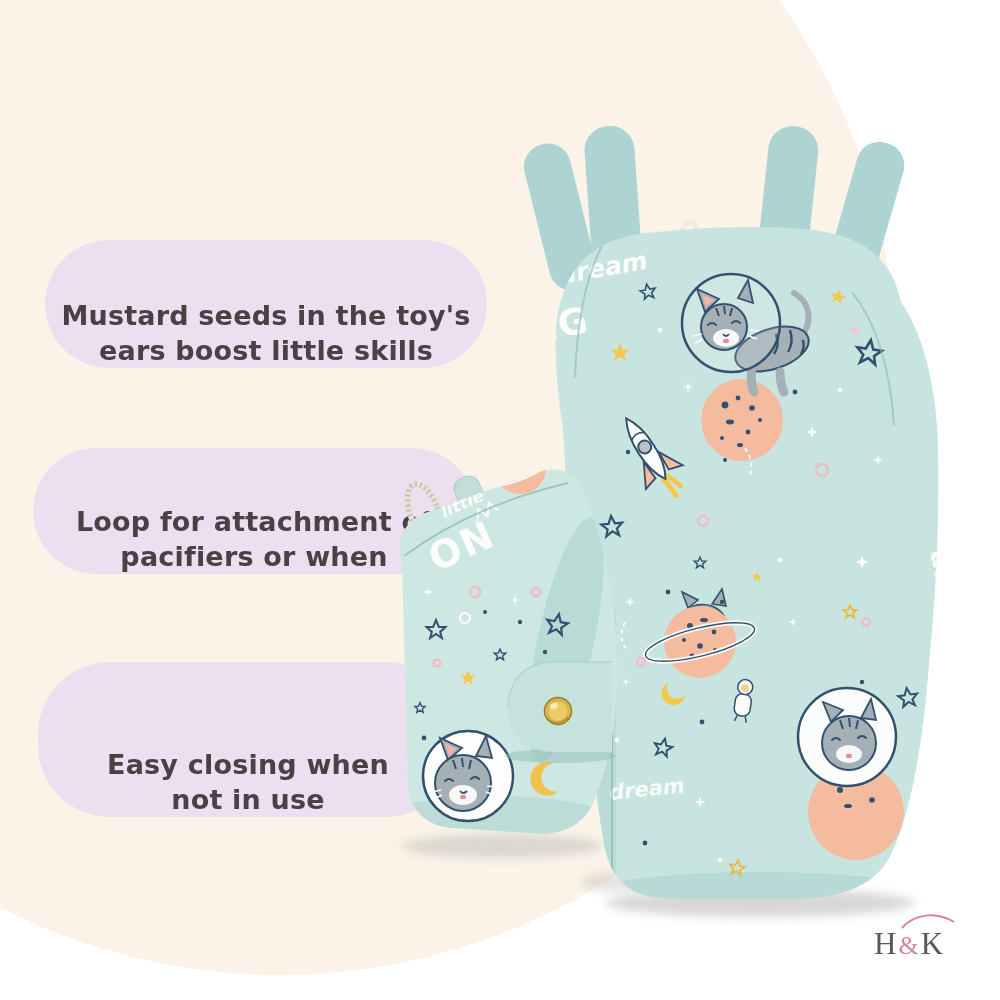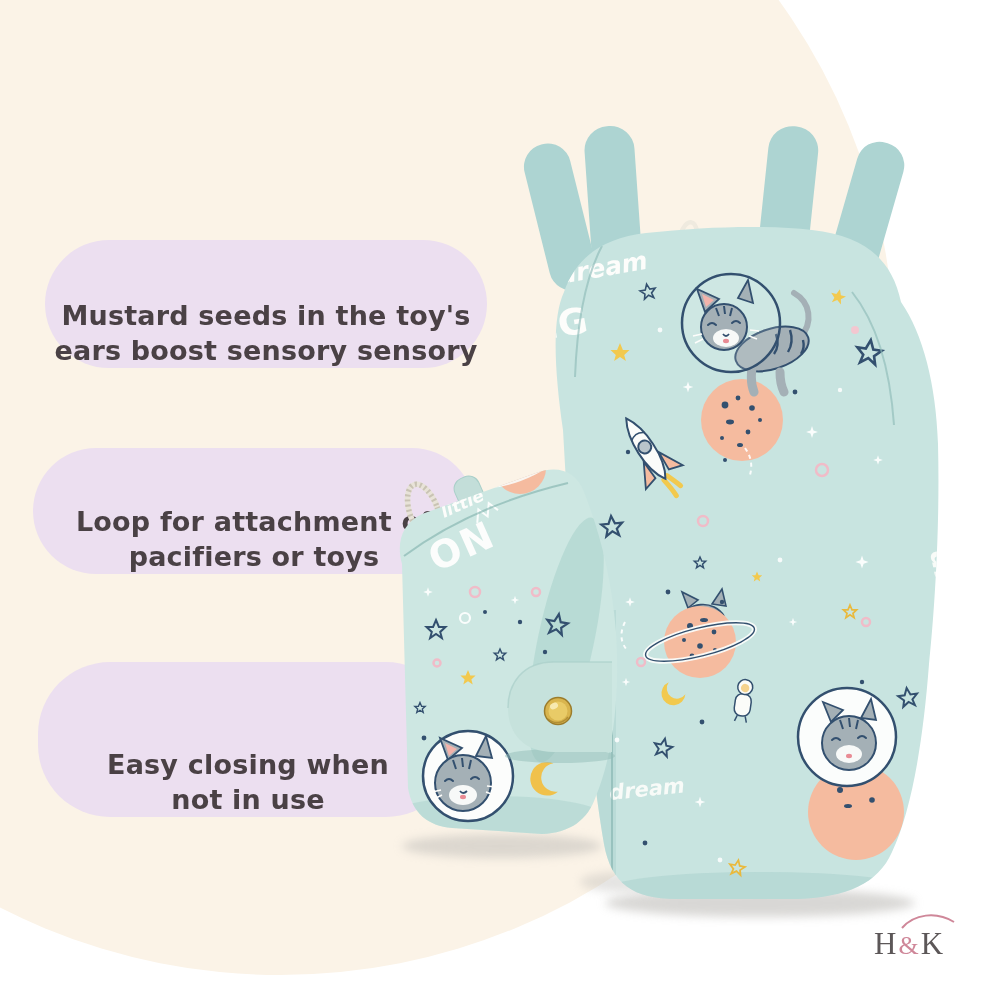--- a/index.html
+++ b/index.html
@@ -26,25 +26,25 @@
 </style>
 </head>
 <body>
 
 <div id="stage">
 
   <div class="cream-circle"></div>
 
   <div class="bubble" id="bubble1">
     <span>Mustard seeds in the toy's</span>
-    <span>ears boost sensory sensory</span>
+    <span>ears boost little skills</span>
   </div>
   <div class="bubble" id="bubble2">
     <span>Loop for attachment of</span>
-    <span>pacifiers or toys</span>
+    <span>pacifiers or when</span>
   </div>
   <div class="bubble" id="bubble3">
     <span>Easy closing when</span>
     <span>not in use</span>
   </div>
 
   <svg id="product-svg" width="1000" height="1000" viewBox="0 0 1000 1000">
     <defs>
       <path id="star" d="M0,-10 L2.9,-3.1 L9.5,-3.1 L4.2,1.9 L5.9,8.1 L0,4 L-5.9,8.1 L-4.2,1.9 L-9.5,-3.1 L-2.9,-3.1 Z"></path>
       <path id="spark" d="M0,-6 L1.5,-1.5 L6,0 L1.5,1.5 L0,6 L-1.5,1.5 L-6,0 L-1.5,-1.5 Z"></path>

